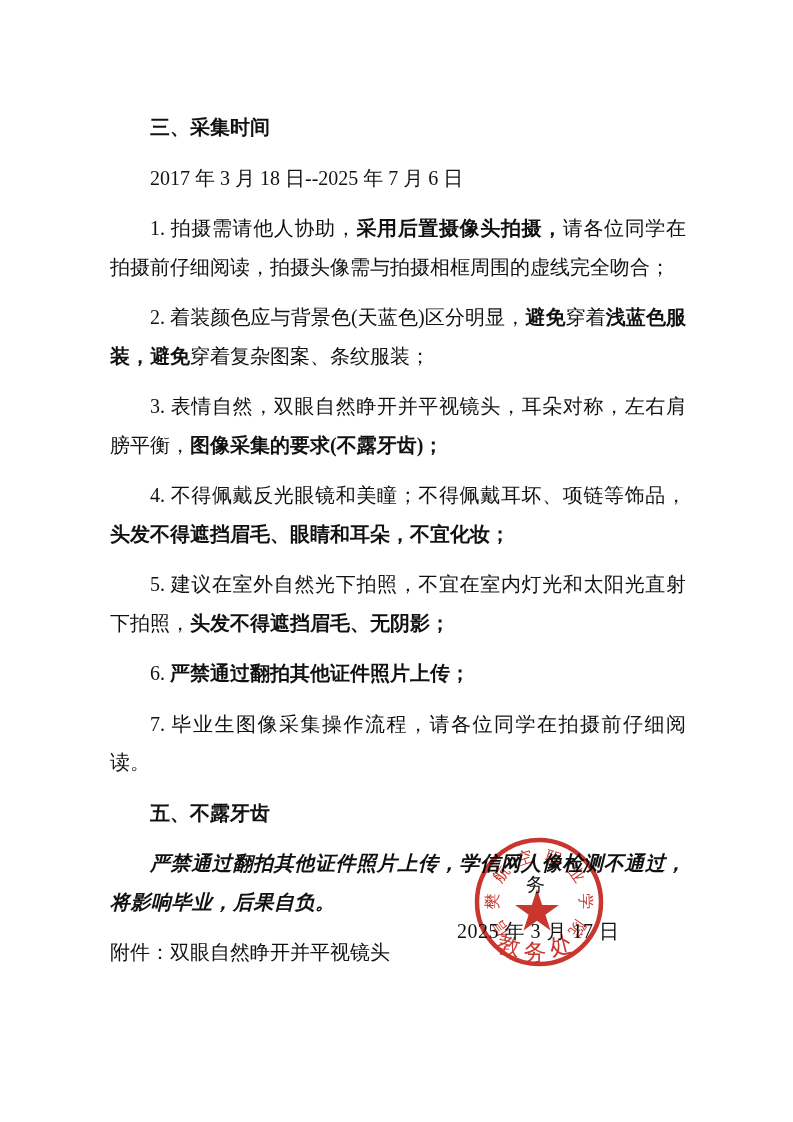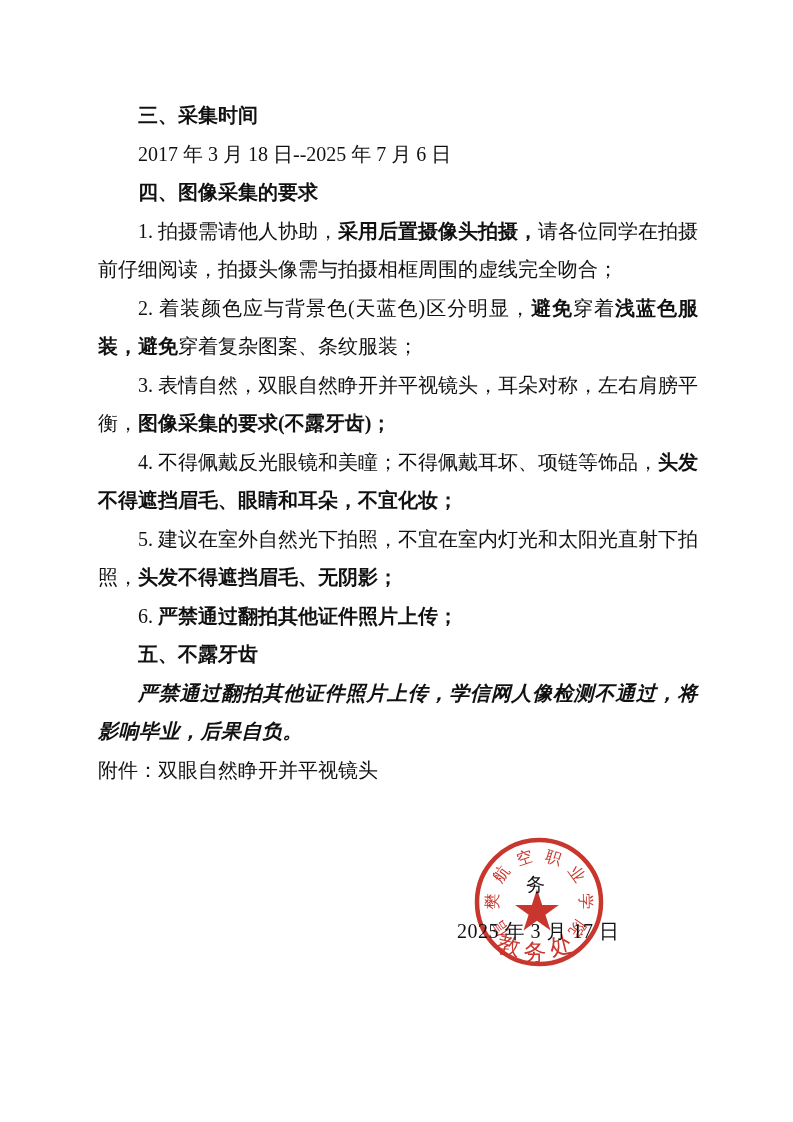--- a/index.html
+++ b/index.html
@@ -5,21 +5,21 @@
   html,body{margin:0;padding:0;}
   body{
     width:793px;height:1122px;background:#ffffff;position:relative;
     font-family:"Liberation Serif","DejaVu Serif",serif;color:#111;
     overflow:hidden;
   }
   .doc{
     position:absolute;left:98px;top:96px;width:600px;
     font-size:20px;line-height:38.5px;text-align:justify;
   }
-  .doc p{margin:0;padding:0;}
+  .doc p{margin:12px;padding:0;}
   .ind{text-indent:2em;}
   .head{font-weight:bold;text-indent:2em;}
   .special{
     font-family:"Liberation Sans","DejaVu Sans",sans-serif;
     font-weight:bold;text-indent:2em;letter-spacing:0.5px;font-style:italic;
   }
   .attach{text-indent:0;}
   .b{font-weight:bold;}
   .n{font-weight:normal;}
   .dept-char{
@@ -39,27 +39,27 @@
   }
   .seal .arc-ch{font-size:16px;}
   .seal .bot-ch{font-size:23px;}
 </style>
 </head>
 <body>
 
 <div class="doc">
   <p class="head"><span class="b">三、采集时间</span></p>
   <p class="ind"><span class="n">2017 年 3 月 18 日--2025 年 7 月 6 日</span></p>
-  <p class="head"><span class="b">四、图像采集的要求</span></p>
   <p class="ind"><span class="n">1. 拍摄需请他人协助，</span><span class="b">采用后置摄像头拍摄，</span><span class="n">请各位同学在拍摄前仔细阅读，拍摄头像需与拍摄相框周围的虚线完全吻合；</span></p>
   <p class="ind"><span class="n">2. 着装颜色应与背景色(天蓝色)区分明显，</span><span class="b">避免</span><span class="n">穿着</span><span class="b">浅蓝色服装，</span><span class="b">避免</span><span class="n">穿着复杂图案、条纹服装；</span></p>
   <p class="ind"><span class="n">3. 表情自然，双眼自然睁开并平视镜头，耳朵对称，左右肩膀平衡，</span><span class="b">图像采集的要求(不露牙齿)；</span></p>
   <p class="ind"><span class="n">4. 不得佩戴反光眼镜和美瞳；不得佩戴耳坏、项链等饰品，</span><span class="b">头发不得遮挡眉毛、眼睛和耳朵，不宜化妆；</span></p>
   <p class="ind"><span class="n">5. 建议在室外自然光下拍照，不宜在室内灯光和太阳光直射下拍照，</span><span class="b">头发不得遮挡眉毛、无阴影；</span></p>
   <p class="ind"><span class="n">6. </span><span class="b">严禁通过翻拍其他证件照片上传；</span></p>
+  <p class="ind"><span class="n">7. 毕业生图像采集操作流程，请各位同学在拍摄前仔细阅读。</span></p>
   <p class="head"><span class="b">五、不露牙齿</span></p>
   <p class="special"><span class="b">严禁通过翻拍其他证件照片上传，学信网人像检测不通过，将影响毕业，后果自负。</span></p>
   <p class="attach"><span class="n">附件：双眼自然睁开并平视镜头</span></p>
 </div>
 
 <div class="dept-char">务</div>
 
 <div class="sign-date">2025 年 3 月 17 日</div>
 
 <svg class="seal" viewBox="0 0 160 160" xmlns="http://www.w3.org/2000/svg">

